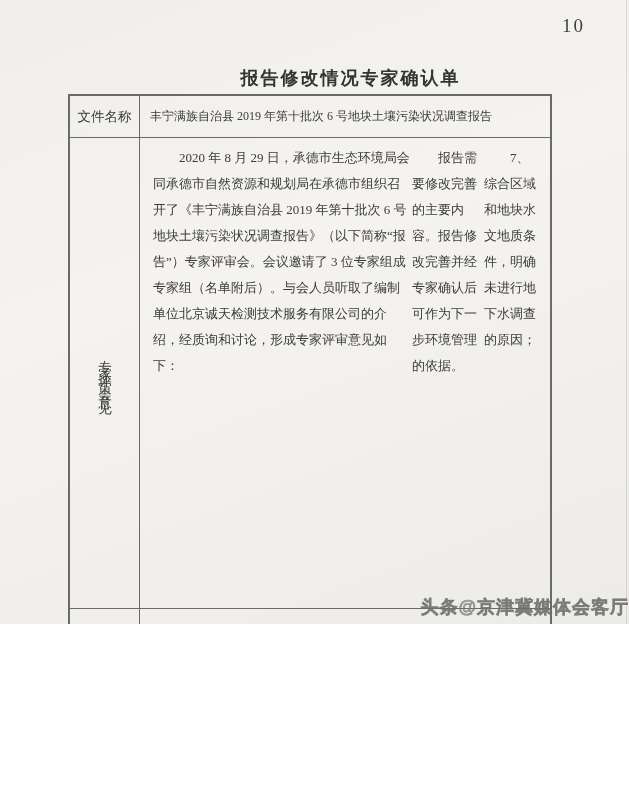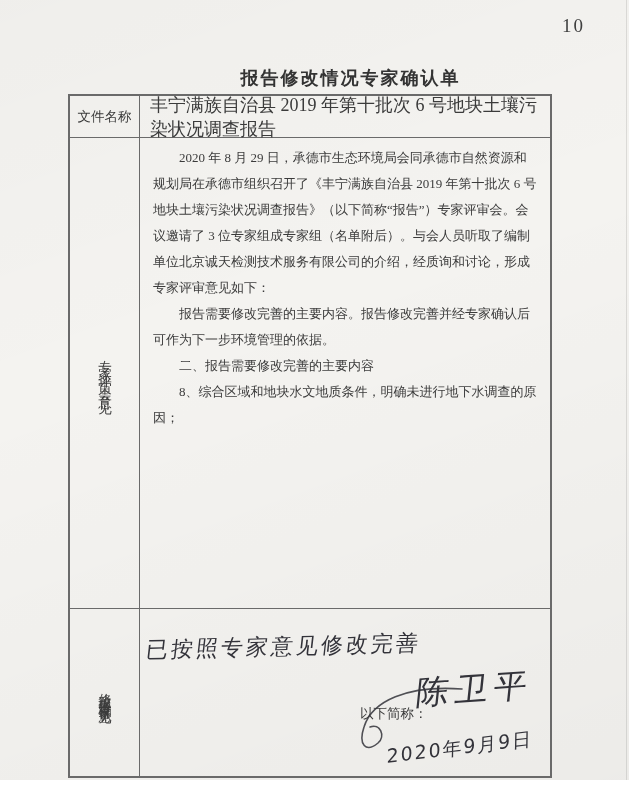--- a/index.html
+++ b/index.html
@@ -1,18 +1,18 @@
 <!DOCTYPE html>
 <html><head>
 <meta charset="utf-8">
 <style>
   html,body{margin:0;padding:0;}
   .page{
     position:relative;
-    width:629px;height:780px;
+    width:629px;height:624px;
     background:#f4f3f0;
     background-image:linear-gradient(160deg, rgba(0,0,0,0.02) 0%, rgba(0,0,0,0) 40%, rgba(0,0,0,0.03) 100%);
     font-family:"Liberation Serif", serif;
     color:#3b3b3b;
     overflow:hidden;
   }
   .scan-edge{
     position:absolute;top:0;left:626px;width:1px;height:794px;
     background:rgba(0,0,0,0.10);
   }
@@ -46,24 +46,24 @@
   .vertical-label{
     writing-mode:vertical-rl;
     text-orientation:upright;
     letter-spacing:7px;
     font-size:13.5px;
   }
   .vertical-label.tight{letter-spacing:2px;font-size:13px;}
   .filename-cell{
     display:flex;align-items:center;
     padding:0 10px;
-    font-size:18px;color:#3b3b3b;
+    font-size:12px;color:#3b3b3b;
   }
   .review-cell{
-    display:flex;flex-direction:column;
+    display:flex;flex-direction:row;
     padding:7px 13px 0 13px;
     font-size:13px;line-height:26px;color:#3b3b3b;
     overflow:hidden;
   }
   .review-cell p{margin:0;text-indent:2em;}
   .confirm-cell{position:relative;overflow:visible;}
   .hand{color:#33333a;font-family:"DejaVu Sans", cursive;}
   .hand-note{
     position:absolute;left:6px;top:22px;width:330px;
     font-size:22px;letter-spacing:3px;
@@ -112,34 +112,34 @@
 
     <div class="cell label-cell row-border">文件名称</div>
     <div class="cell filename-cell row-border">丰宁满族自治县 2019 年第十批次 6 号地块土壤污染状况调查报告</div>
 
     <div class="cell label-cell row-border">
       <span class="vertical-label">专家评审会意见</span>
     </div>
     <div class="cell review-cell row-border">
       <p>2020 年 8 月 29 日，承德市生态环境局会同承德市自然资源和规划局在承德市组织召开了《丰宁满族自治县 2019 年第十批次 6 号地块土壤污染状况调查报告》（以下简称“报告”）专家评审会。会议邀请了 3 位专家组成专家组（名单附后）。与会人员听取了编制单位北京诚天检测技术服务有限公司的介绍，经质询和讨论，形成专家评审意见如下：</p>
       <p>报告需要修改完善的主要内容。报告修改完善并经专家确认后可作为下一步环境管理的依据。</p>
-      <p>二、报告需要修改完善的主要内容</p>
-      <p>8、综合区域和地块水文地质条件，明确未进行地下水调查的原因；</p>
+      <p>7、综合区域和地块水文地质条件，明确未进行地下水调查的原因；</p>
 
     </div>
 
     <div class="cell label-cell">
       <span class="vertical-label tight">修改报告专家确认意见</span>
     </div>
     <div class="cell confirm-cell">
       <div class="hand hand-note">已按照专家意见修改完善</div>
       <div class="sig-label">以下简称：</div>
       <svg class="flourish" width="120" height="80" viewBox="0 0 120 80">
         <path d="M110,6 C55,2 20,18 12,44 C6,62 14,70 26,60 C34,53 28,40 18,44" fill="none" stroke="#33333a" stroke-width="1.6" stroke-linecap="round" opacity="0.85"></path>
       </svg>
       <div class="hand hand-signature">陈卫平</div>
       <div class="hand hand-date">2020年9月9日</div>
     </div>
 
   </div>
 
+  <div class="watermark">头条@京津冀媒体会客厅</div>
 
 </div>
 
 </body></html>

